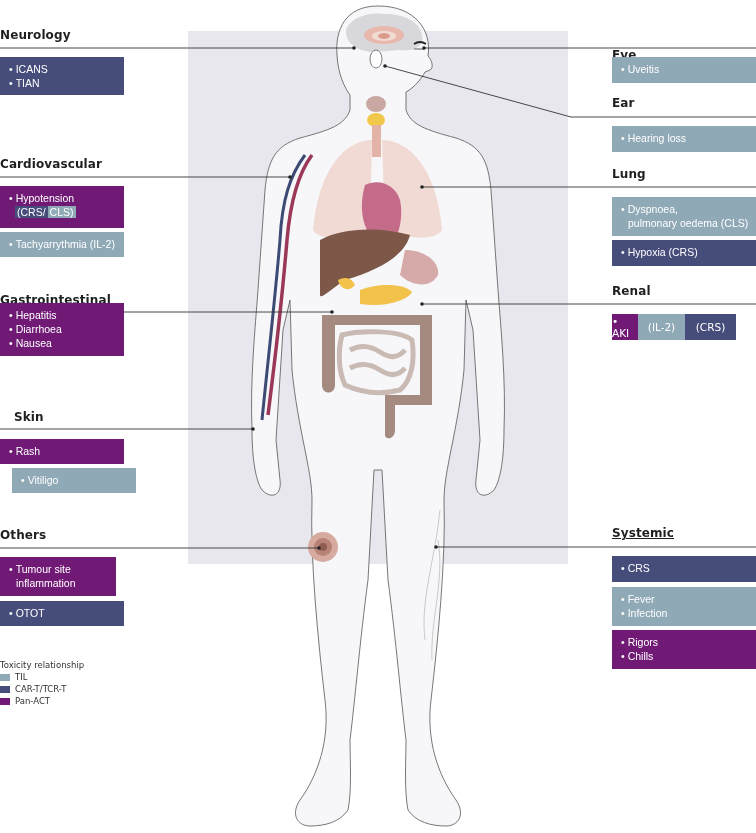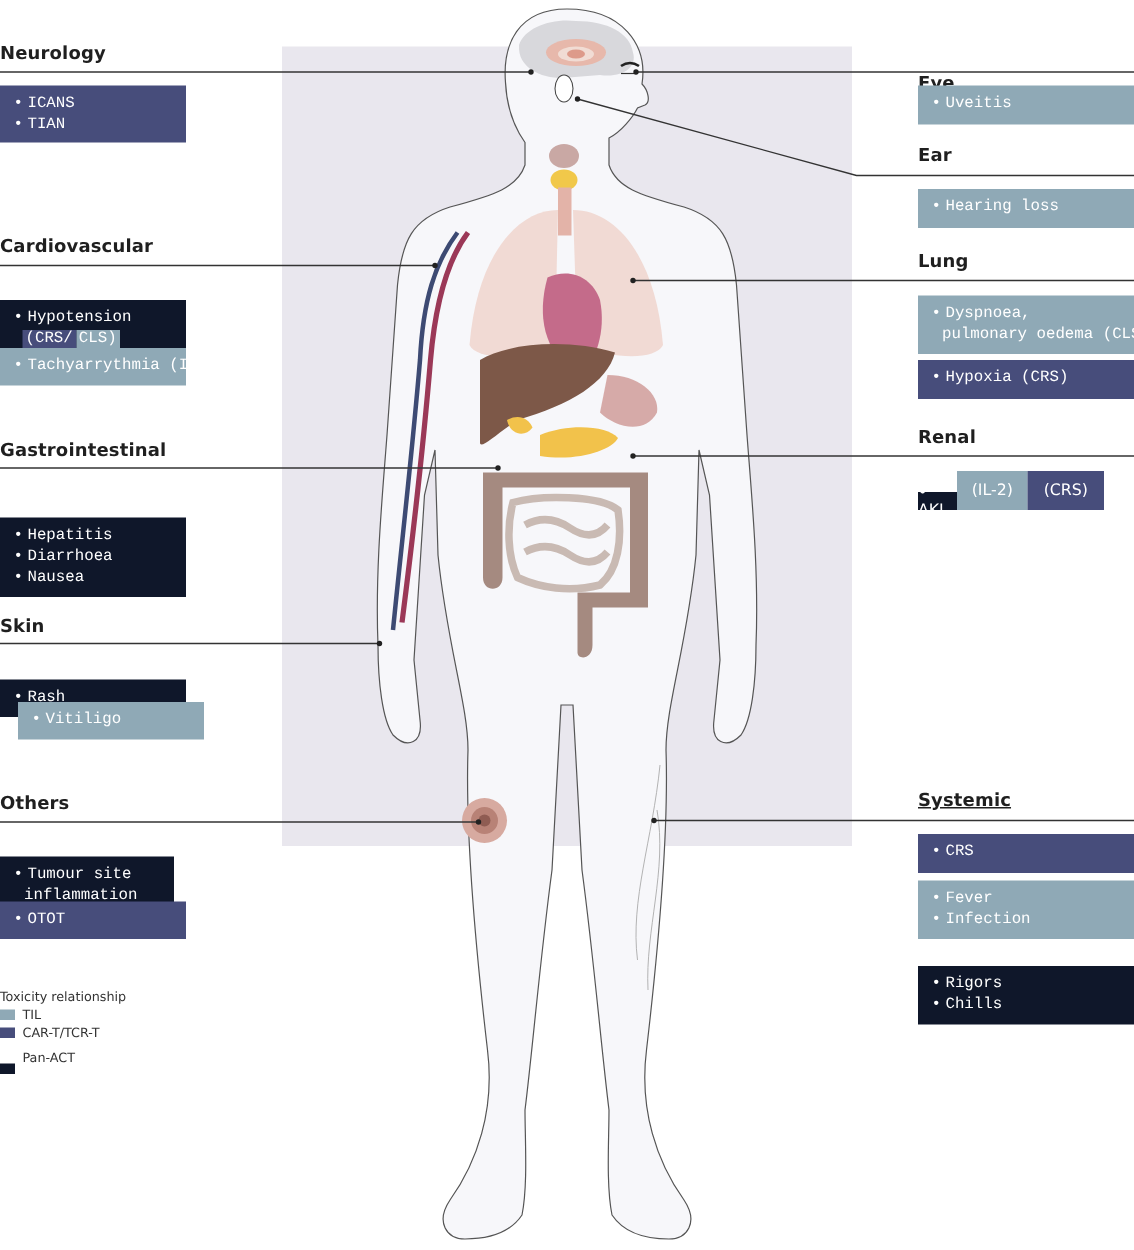--- a/index.html
+++ b/index.html
@@ -1,25 +1,25 @@
 <!DOCTYPE html>
 <html><head>
 <meta charset="utf-8">
 <style>
   html, body { margin:0; padding:0; background:#ffffff; }
   body { width:756px; height:833px; position:relative; overflow:hidden; font-family:"Liberation Sans", sans-serif; }
   .bgpanel { position:absolute; left:188px; top:31px; width:380px; height:533px; background:#e9e7ee; }
   .body-svg { position:absolute; left:0; top:0; width:756px; height:833px; }
   .heading { position:absolute; font-size:12px; font-weight:bold; color:#1f1f1f; font-family:"DejaVu Sans", sans-serif; letter-spacing:0.1px; }
-  .box { position:absolute; color:#ffffff; font-size:10.5px; line-height:14px; padding:5px 9px; box-sizing:border-box; font-family:Liberation Mono, monospace; }
+  .box { position:absolute; color:#ffffff; font-size:10.5px; line-height:14px; padding:5px 9px; box-sizing:border-box; font-family:Liberation Sans, sans-serif; }
   .box .li { display:block; white-space:nowrap; }
   .box .li .b { margin-right:3px; }
   .til { background:#8fa9b6; }
   .car { background:#474d7b; }
-  .pan { background:#0f172a;margin-top:14px; }
+  .pan { background:#701a75; }
   .legend { position:absolute; left:0; top:659px; font-size:8.5px; color:#333; font-family:"DejaVu Sans", sans-serif; line-height:12px; }
   .legend .sw { display:inline-block; width:10px; height:7px; margin-right:5px; vertical-align:middle; }
   .renal-row { position:absolute; left:612px; top:314px; height:26px; display:flex; font-size:10.5px; color:#fff; font-family:"DejaVu Sans", sans-serif; }
   .renal-row div { display:flex; align-items:center; justify-content:center; }
   .inline-chip { padding:0 2px; }
 </style>
 </head>
 <body>
 
 <div class="bgpanel"></div>
@@ -103,27 +103,27 @@
 <div class="heading" style="left:0;top:157px;">Cardiovascular</div>
 <div class="box pan" style="left:0;top:186px;width:124px;height:42px;">
   <span class="li"><span class="b">•</span><span>Hypotension</span></span>
   <span class="li" style="padding-left:6px;"><span class="inline-chip car">(CRS/</span><span class="inline-chip til">CLS)</span></span>
 </div>
 <div class="box til" style="left:0;top:232px;width:124px;height:25px;text-align:center;">
   <span class="li"><span class="b">•</span><span>Tachyarrythmia (IL-2)</span></span>
 </div>
 
 <div class="heading" style="left:0;top:293px;">Gastrointestinal</div>
-<div class="box pan" style="left:0;top:331px;width:124px;height:53px;">
+<div class="box pan" style="left:0;top:303px;width:124px;height:53px;">
   <span class="li"><span class="b">•</span><span>Hepatitis</span></span>
   <span class="li"><span class="b">•</span><span>Diarrhoea</span></span>
   <span class="li"><span class="b">•</span><span>Nausea</span></span>
 </div>
 
-<div class="heading" style="left:0;top:410px;">Skin</div>
+<div class="heading" style="left:14px;top:410px;">Skin</div>
 <div class="box pan" style="left:0;top:439px;width:124px;height:25px;">
   <span class="li"><span class="b">•</span><span>Rash</span></span>
 </div>
 <div class="box til" style="left:0;top:468px;width:124px;height:25px;margin-left:12px;">
   <span class="li"><span class="b">•</span><span>Vitiligo</span></span>
 </div>
 
 <div class="heading" style="left:0;top:528px;">Others</div>
 <div class="box pan" style="left:0;top:557px;width:116px;height:39px;">
   <span class="li"><span class="b">•</span><span>Tumour site</span></span>

